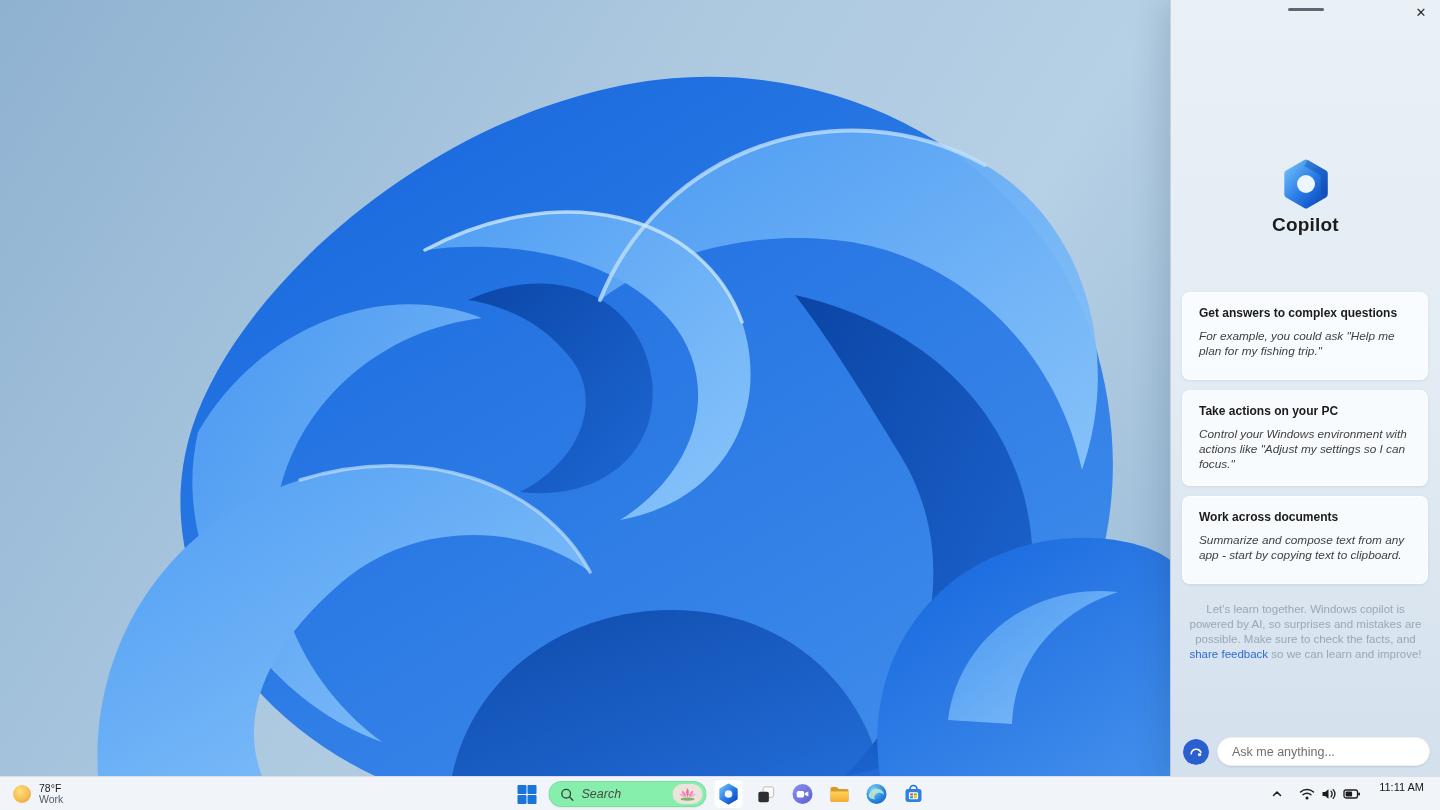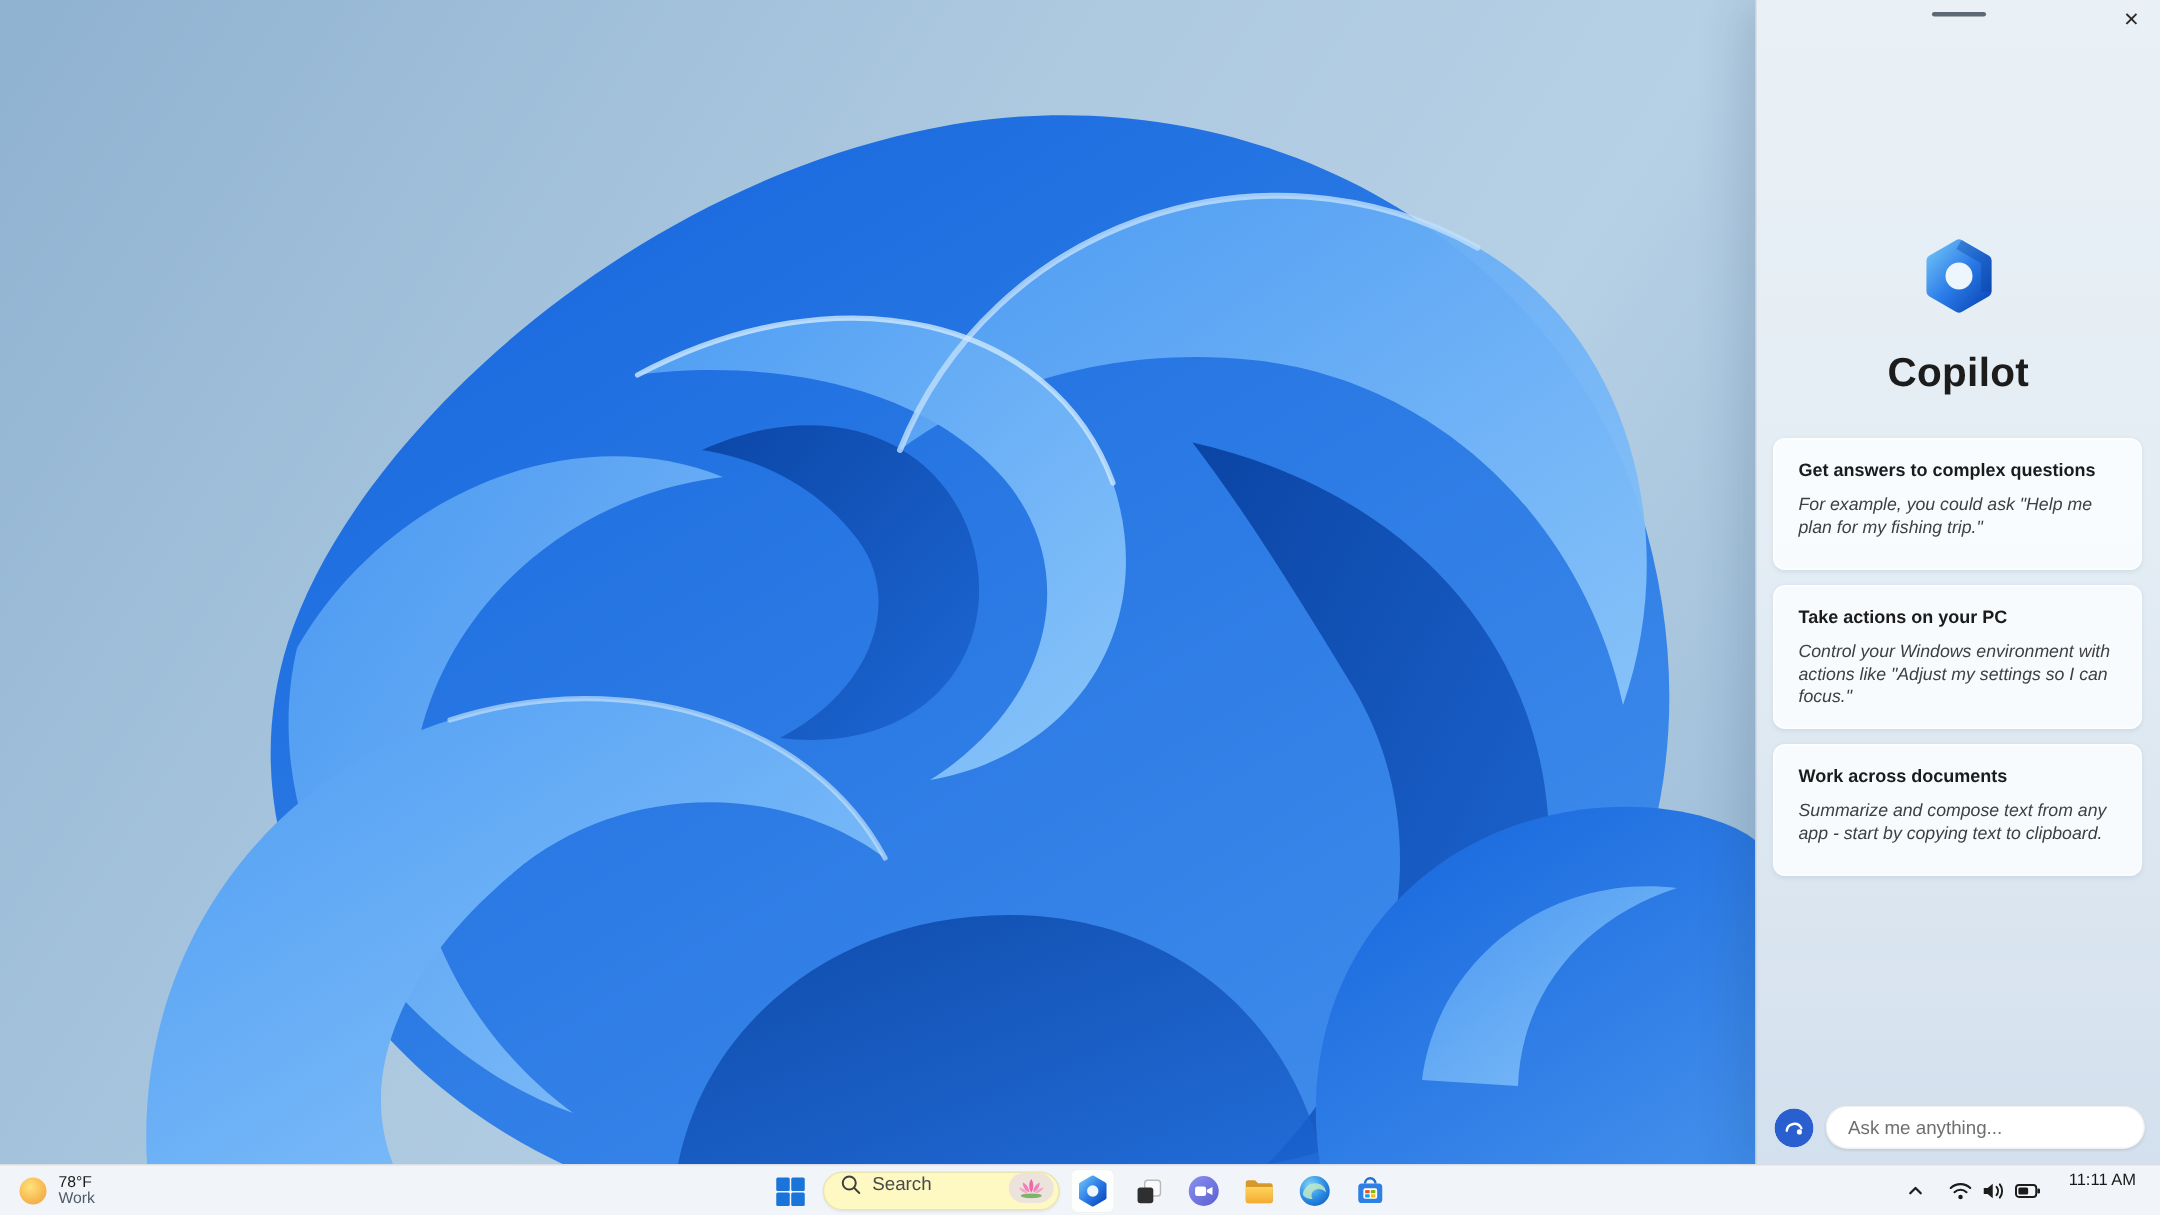--- a/index.html
+++ b/index.html
@@ -17,21 +17,21 @@
     border-left:1px solid rgba(110,135,160,.28);
     box-shadow:-10px 0 28px rgba(20,40,70,.14);
   }
   .drag-handle{position:absolute;top:8px;left:50%;transform:translateX(-50%);
     width:36px;height:3px;border-radius:2px;background:#5c6875;cursor:grab;}
   .close-btn{position:absolute;top:2px;right:8px;width:22px;height:22px;border:none;background:transparent;
     color:#2b2b2b;font-size:13px;line-height:22px;text-align:center;cursor:pointer;border-radius:4px;padding:0;}
 
   .panel-hero{position:absolute;top:158px;left:0;right:0;text-align:center;}
   .copilot-logo{display:inline-block;width:52px;height:52px;}
-  .panel-title{margin-top:18px;font-size:27px;font-weight:bold;color:#1c1c1c;letter-spacing:.2px;}
+  .panel-title{font-size:19px;font-weight:bold;color:#1c1c1c;letter-spacing:.2px;}
 
   .cards{position:absolute;top:292px;left:11px;right:12px;display:flex;flex-direction:column;gap:10px;align-items:center;}
   .card{
     background:rgba(252,254,255,.85);
     border:1px solid rgba(255,255,255,.75);
     border-radius:8px;
     box-shadow:0 1px 3px rgba(50,80,110,.10);
     padding:13px 15px 13px 16px;
     min-height:88px;
   }
@@ -56,22 +56,22 @@
     padding:0 14px 0 12px;cursor:pointer;border-radius:4px;}
   .weather-text{display:flex;flex-direction:column;line-height:11.5px;}
   .weather-temp{font-size:10.5px;color:#191919;}
   .weather-cond{font-size:10.5px;color:#4f5b66;}
 
   .tb-center{position:absolute;left:50%;top:0;transform:translateX(-50%);height:34px;
     display:flex;align-items:center;gap:7px;}
   .tb-btn{width:30px;height:30px;border-radius:5px;display:flex;align-items:center;justify-content:center;
     cursor:pointer;border:none;background:transparent;padding:0;}
   .tb-btn.active{background:rgba(255,255,255,.85);box-shadow:0 0 0 1px rgba(0,0,0,.05) inset;}
-  .search-pill{height:26px;width:158px;border-radius:14px;background:#fef9c3;border:1px solid rgba(0,0,0,.08);
-    box-shadow:0 1px 2px rgba(0,0,0,.06);display:flex;align-items:flex-start;padding:0 3px 0 10px;cursor:pointer;}
+  .search-pill{height:26px;width:158px;border-radius:14px;background:#86efac;border:1px solid rgba(0,0,0,.08);
+    box-shadow:0 1px 2px rgba(0,0,0,.06);display:flex;align-items:center;padding:0 3px 0 10px;cursor:pointer;font-style:italic;}
   .search-label{flex:1;font-size:12.5px;color:#4a4a4a;margin-left:7px;}
   .lotus-chip{width:30px;height:20px;border-radius:10px;background:#ece3dc;display:flex;align-items:center;justify-content:center;}
 
   .tb-tray{position:absolute;right:0;top:0;height:34px;display:flex;align-items:center;gap:4px;padding-right:12px;}
   .tray-btn{height:28px;border:none;background:transparent;border-radius:4px;display:flex;align-items:center;
     justify-content:center;padding:0 5px;cursor:pointer;}
   .tray-group{display:flex;align-items:center;gap:6px;padding:0 6px;height:28px;border-radius:4px;cursor:pointer;}
   .clock{display:flex;flex-direction:column;align-items:flex-end;line-height:13px;padding:0 4px;cursor:pointer;
     border-radius:4px;height:28px;justify-content:center;}
   .clock span{font-size:11px;color:#191919;margin-top:44px;}
@@ -150,20 +150,21 @@
       <div class="card">
         <div class="card-title">Take actions on your PC</div>
         <div class="card-body">Control your Windows environment with actions like "Adjust my settings so I can focus."</div>
       </div>
       <div class="card">
         <div class="card-title">Work across documents</div>
         <div class="card-body">Summarize and compose text from any app - start by copying text to clipboard.</div>
       </div>
     </div>
 
+    <div class="disclaimer"><span>Let's learn together. Windows copilot is powered by AI, so surprises and mistakes are possible. Make sure to check the facts, and </span><a href="#">share feedback</a><span> so we can learn and improve!</span></div>
 
     <div class="ask-row">
       <svg class="ask-avatar" viewBox="0 0 26 26">
         <circle cx="13" cy="13" r="13" fill="#2a5fd0"></circle>
         <path d="M8.2 14.8 a5.1 5.1 0 0 1 9.7 -1.6" stroke="#fff" stroke-width="1.6" fill="none" stroke-linecap="round"></path>
         <circle cx="16.6" cy="15.6" r="1.7" fill="#fff"></circle>
       </svg>
       <input class="ask-input" type="text" placeholder="Ask me anything..." style="">
     </div>
   </aside>

